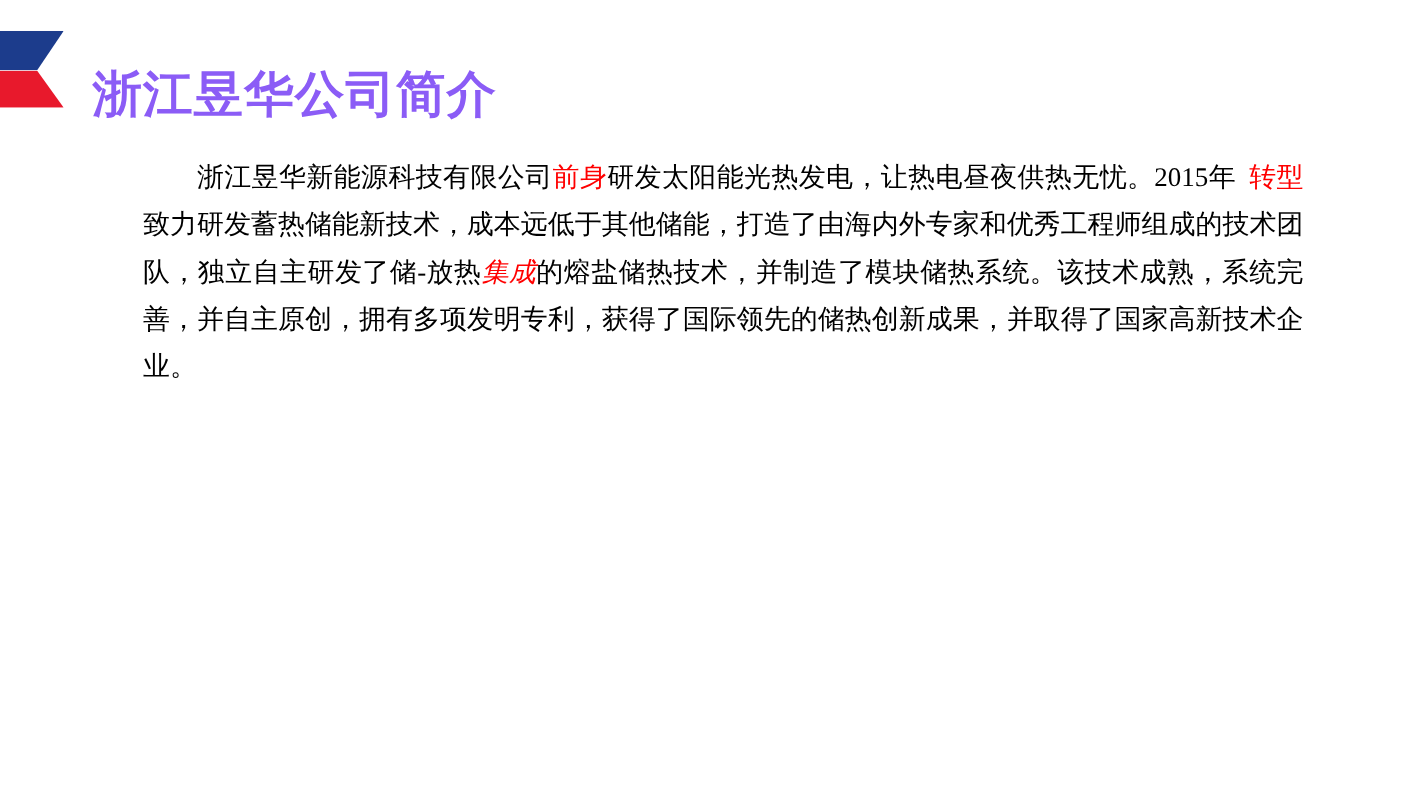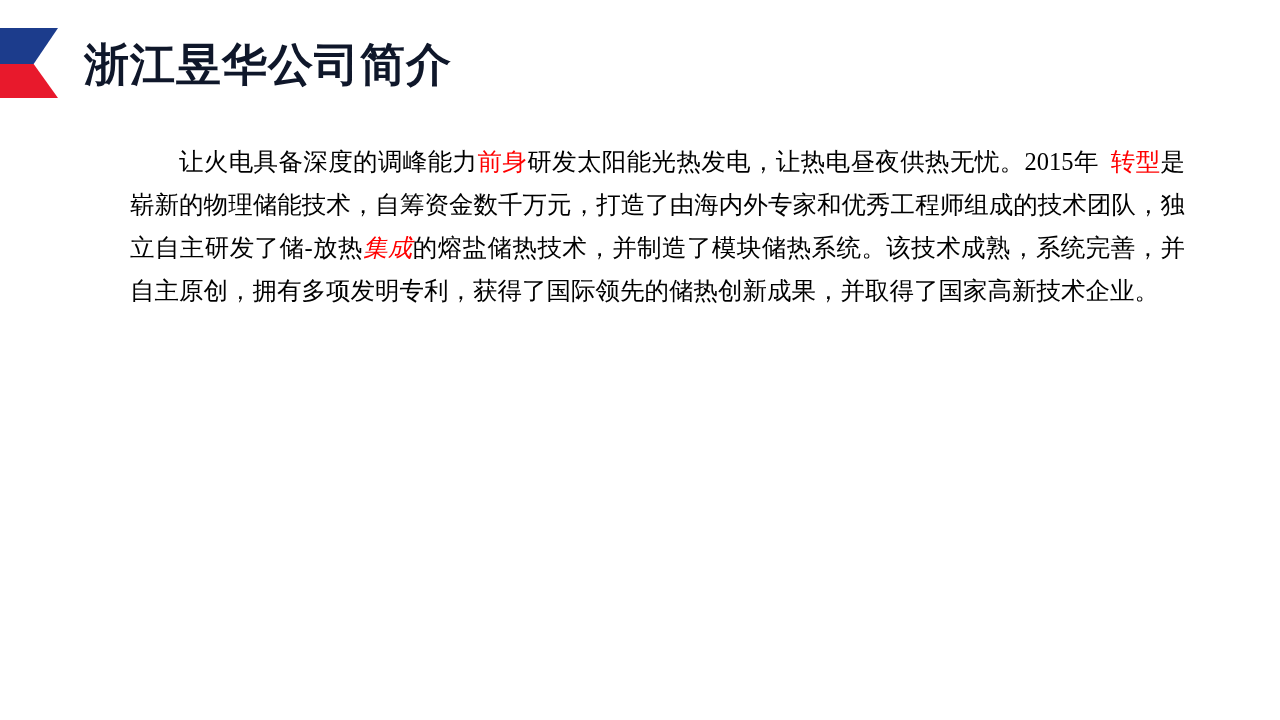--- a/index.html
+++ b/index.html
@@ -44,26 +44,26 @@
     width: 58px;
     height: 34px;
     background: #e8192c;
     clip-path: polygon(0 0, 58% 0, 100% 100%, 0 100%);
   }
 
   
   .slide-title {
     position: absolute;
     left: 84px;
-    top: 39px;
+    top: 60px;
     font-family: "Liberation Sans", sans-serif;
     font-weight: bold;
     font-size: 45px;
     line-height: 1.15;
-    color: #0f172a;
+    color: #8b5cf6;
     letter-spacing: 1px;
     white-space: nowrap;
   }
 
   
   .body-block {
     position: absolute;
     left: 130px;
     top: 140px;
     width: 1055px;
@@ -87,16 +87,16 @@
 <div class="slide">
 
   <div class="corner-mark">
     <div class="blue2"></div>
     <div class="red"></div>
   </div>
 
   <div class="slide-title">浙江昱华公司简介</div>
 
   <div class="body-block">
-    <p class="para" id="para-1"><span>让火电具备深度的调峰能力</span><span style="color: rgb(255, 0, 0);">前身</span><span>研发太阳能光热发电，让热电昼夜供热无忧。2015年</span><span style="color: rgb(255, 0, 0); margin-left: 12px;">转型</span><span>是崭新的物理储能技术，自筹资金数千万元，打造了由海内外专家和优秀工程师组成的技术团队，独立自主研发了储-放热</span><span style="color: rgb(255, 0, 0); font-style: italic;">集成</span><span>的熔盐储热技术，并制造了模块储热系统。该技术成熟，系统完善，并自主原创，拥有多项发明专利，获得了国际领先的储热创新成果，并取得了国家高新技术企业。</span></p>
+    <p class="para" id="para-1"><span>浙江昱华新能源科技有限公司</span><span style="color: rgb(255, 0, 0);">前身</span><span>研发太阳能光热发电，让热电昼夜供热无忧。2015年</span><span style="color: rgb(255, 0, 0); margin-left: 12px;">转型</span><span>致力研发蓄热储能新技术，成本远低于其他储能，打造了由海内外专家和优秀工程师组成的技术团队，独立自主研发了储-放热</span><span style="color: rgb(255, 0, 0); font-style: italic;">集成</span><span>的熔盐储热技术，并制造了模块储热系统。该技术成熟，系统完善，并自主原创，拥有多项发明专利，获得了国际领先的储热创新成果，并取得了国家高新技术企业。</span></p>
   </div>
 
 </div>
 
 </body></html>

